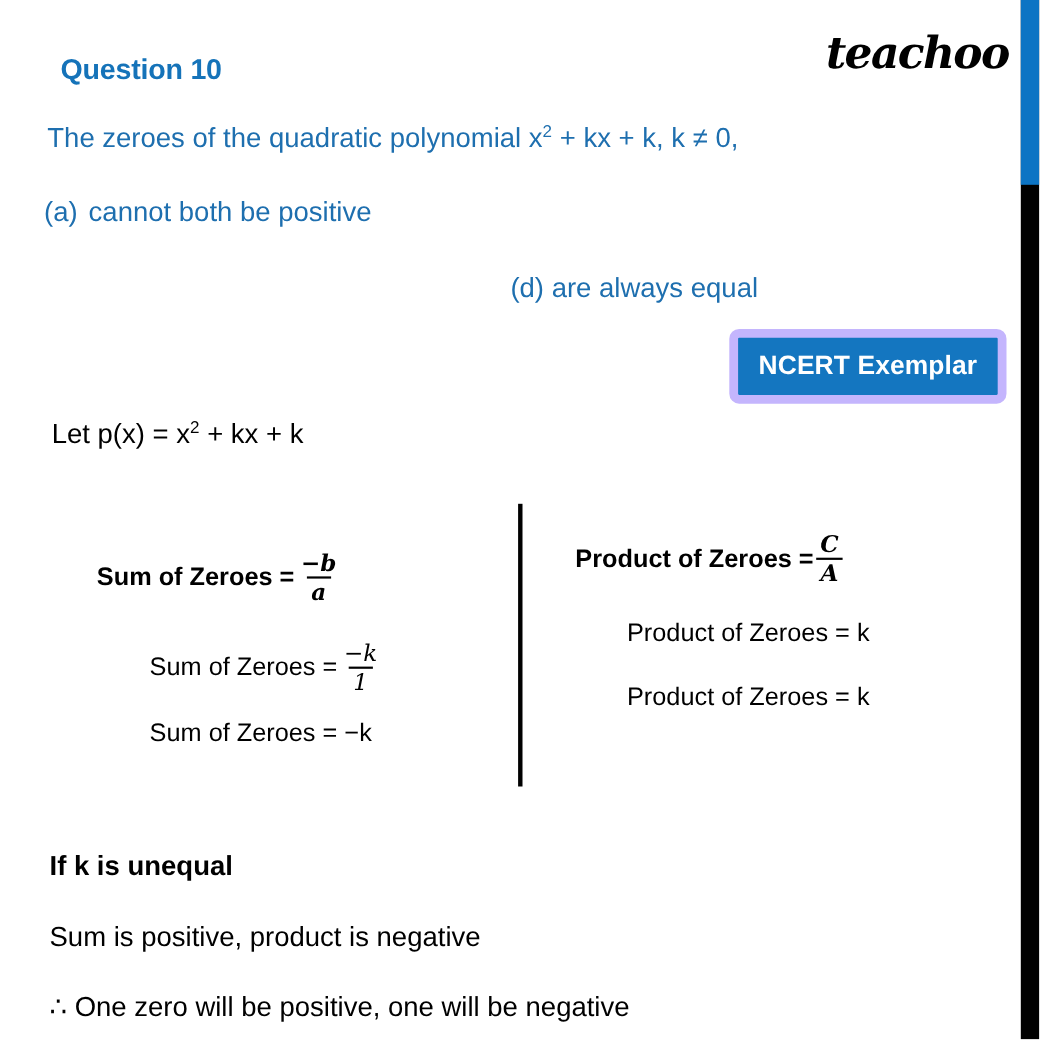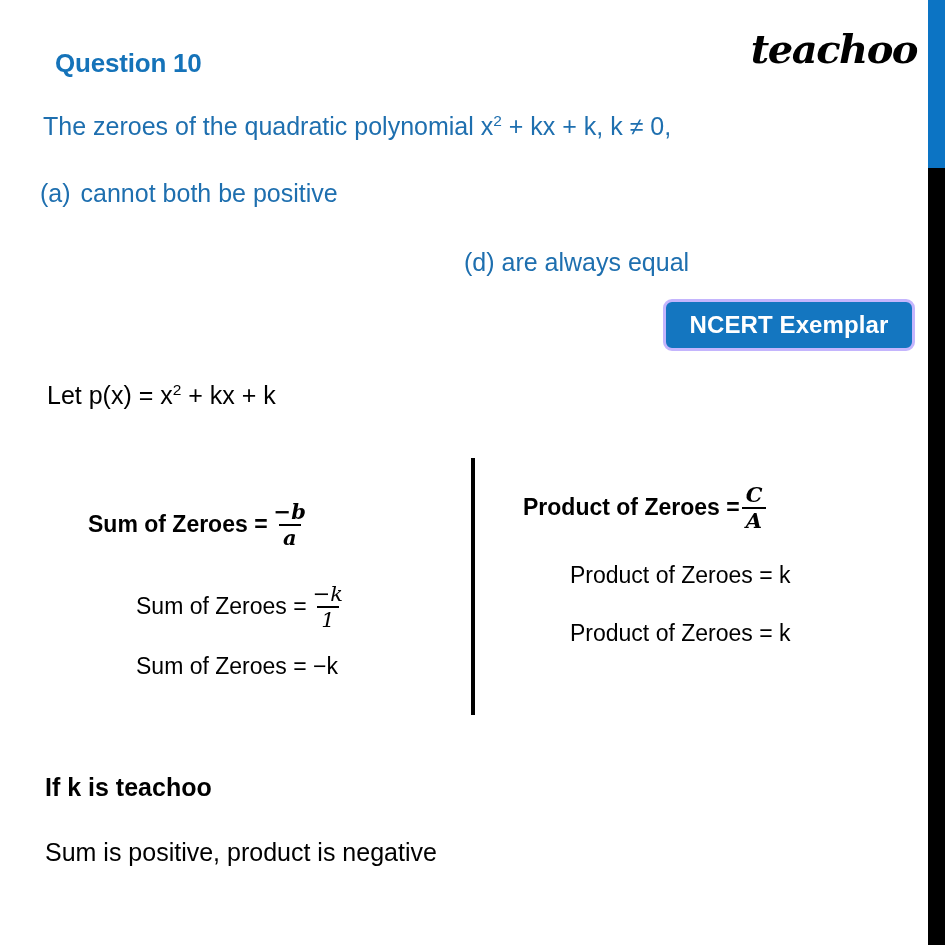--- a/index.html
+++ b/index.html
@@ -90,24 +90,24 @@
   #option-c { left: 40px;  top: 244px; }
   #option-d { left: 464px; top: 248px; text-align: right; }
   .option .opt-gap { display: inline-block; width: 10px; }
 
   
   #ncert-badge {
     position: absolute;
     left: 663px;
     top: 299px;
     width: 252px;
-    height: 52px;
+    height: 68px;
     box-sizing: border-box;
     background: #1476C0;
-    border: 3px solid #c4b5fd;
+    border: 8px solid #c4b5fd;
     border-radius: 9px;
     color: #ffffff;
     font-size: 24px;
     font-weight: bold;
     display: flex;
     align-items: center;
     justify-content: center;
     letter-spacing: 0.1px;
   }
 
@@ -260,20 +260,21 @@
     <span>Product of Zeroes = </span>
     <span class="frac bold">
       <span class="num">C</span>
       <span class="den">A</span>
     </span>
   </div>
 
   <div class="formula-line" id="product-step1">Product of Zeroes = k</div>
   <div class="formula-line" id="product-step2">Product of Zeroes = k</div>
 
-  <div id="if-k-negative">If k is teachoo</div>
+  <div id="if-k-negative">If k is unequal</div>
   <div id="sum-product-line">Sum is positive, product is negative</div>
+  <div id="conclusion-line">∴ One zero will be positive, one will be negative</div>
 
   <div id="scrollbar-track">
     <div id="scrollbar-thumb"></div>
   </div>
 
 </div>
 
 </body></html>

